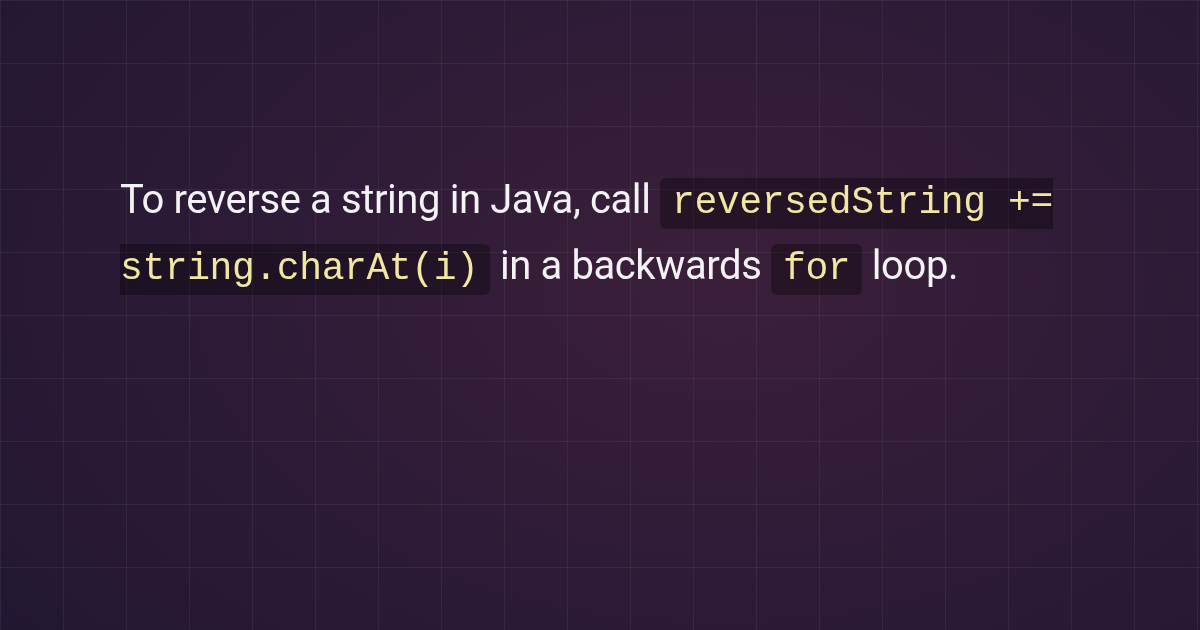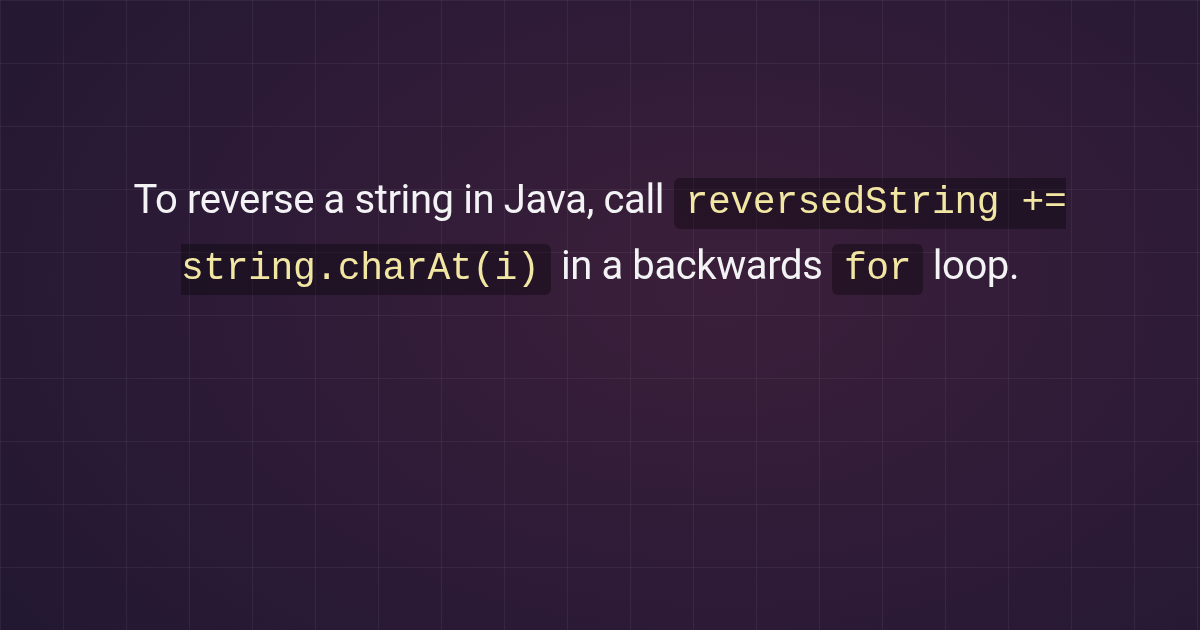--- a/index.html
+++ b/index.html
@@ -1,15 +1,15 @@
 <!DOCTYPE html>
 <html><head>
 <meta charset="utf-8">
 <style>
-  * { margin: 0; padding: 0; box-sizing: border-box; text-align: center; }
+  * { margin: 0; padding: 0; box-sizing: border-box; }
   html, body { width: 1200px; height: 630px; overflow: hidden; }
   body {
     background: radial-gradient(ellipse 1400px 900px at 60% 45%, #3b1f3a 0%, #2b1a36 40%, #201731 70%, #19142a 100%);
     position: relative;
     font-family: -apple-system, BlinkMacSystemFont, "Segoe UI", Roboto, Helvetica, Arial, sans-serif;
   }
   .grid {
     position: absolute;
     inset: 0;
     background-image:

